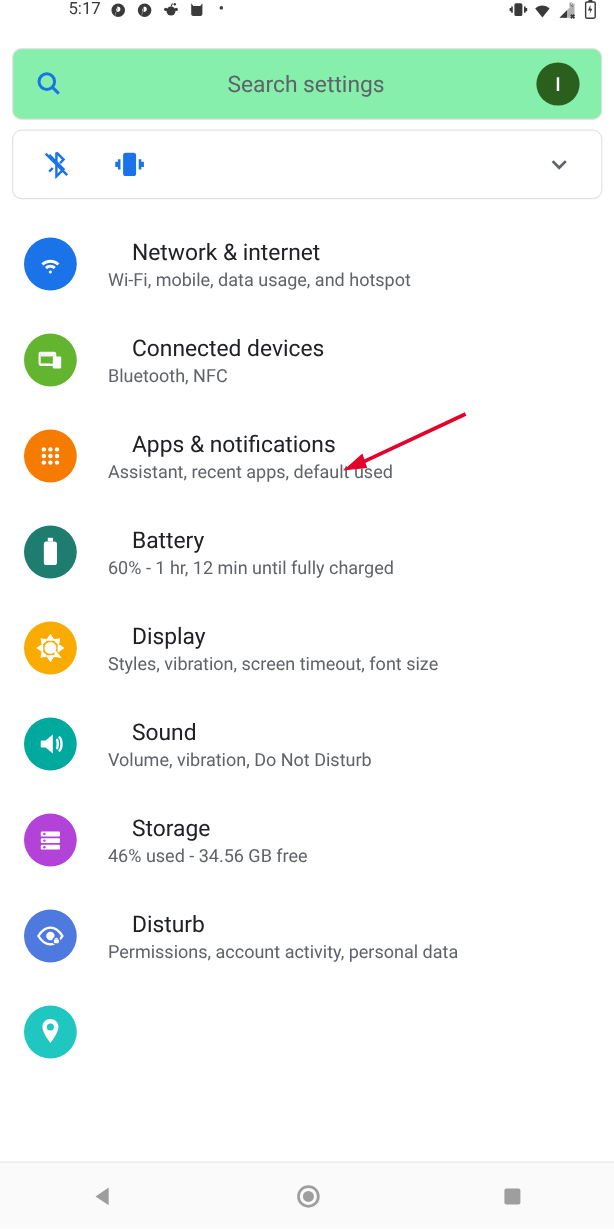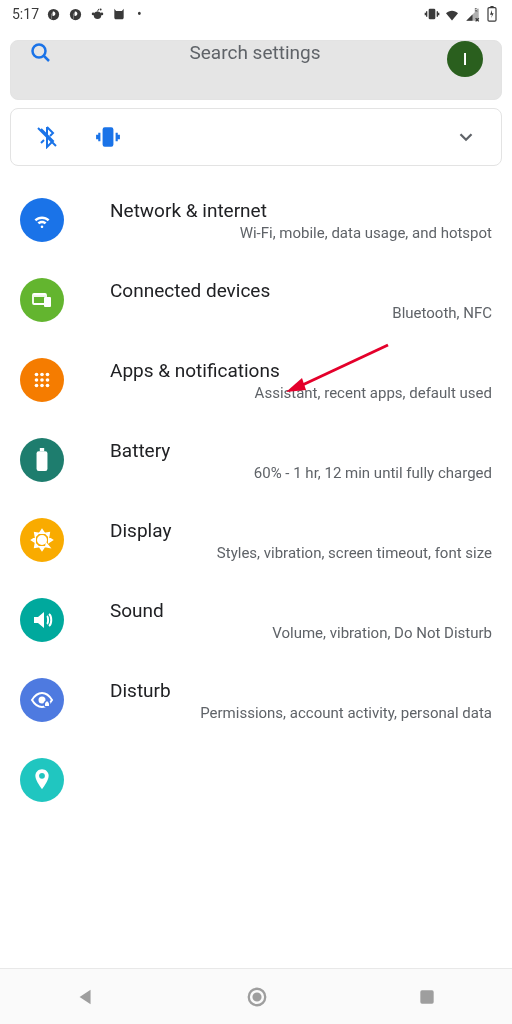--- a/index.html
+++ b/index.html
@@ -7,37 +7,39 @@
       width: 512px;
       height: 1024px;
       font-family: Roboto, -apple-system, sans-serif;
       background: #fff;
       overflow: hidden;
       position: relative;
     }
     .status-bar {
       height: 28px;
       display: flex;
-      align-items: center;
+      align-items: flex-start;
       padding: 0 12px;
       font-size: 14px;
       color: #3a3a3a;
       justify-content: space-between;
+      margin-left: 45px;
     }
     .status-left { display: flex; align-items: center; gap: 6px; }
     .status-right { display: flex; align-items: center; gap: 4px; }
     .status-icon { color: #3a3a3a; width: 16px; height: 16px; display: inline-flex; align-items: center; justify-content: center; }
     .search-card {
       margin: 12px 10px 8px;
       border: 1px solid #e3e3e3;
       border-radius: 8px;
       height: 60px;
       display: flex;
+      align-items: center;
       padding: 0 18px;
-      background: #e5e5e5;
+      background: #86efac;
     }
     .search-icon-wrap { color: #1a73e8; }
     .search-text {
       flex: 1;
       text-align: center;
       color: #5f6368;
       font-size: 19px;
       margin-right: -10px;
     }
     .avatar {
@@ -86,21 +88,20 @@
     .row-title {
       font-size: 19px;
       color: #202124;
       font-weight: 400;
       margin-bottom: 2px;
       margin-left: 20px;
     }
     .row-sub {
       font-size: 15px;
       color: #5f6368;
-      text-align: right;
     }
     .navbar {
       position: absolute;
       left: 0; right: 0; bottom: 0;
       height: 56px;
       background: #fafafa;
       border-top: 1px solid #e8e8e8;
       display: flex;
       align-items: center;
       justify-content: space-around;
@@ -303,20 +304,36 @@
           <path d="M4 9v6h4l6 5V4l-6 5z"></path>
           <path d="M17 8c1.5 1 1.5 7 0 8M19 6c3 2 3 10 0 12" fill="none" stroke="#fff" stroke-width="2"></path>
         </svg>
     </div>
     <div class="row-text">
       <div class="row-title">Sound</div>
       <div class="row-sub">Volume, vibration, Do Not Disturb</div>
     </div>
   </div>
 
+  <div class="row">
+    <div class="row-icon" style="background:#b342d8">
+      <svg width="24" height="24" viewBox="0 0 24 24" fill="#fff">
+          <rect x="4" y="5" width="16" height="4" rx="1"></rect>
+          <rect x="4" y="10.5" width="16" height="4" rx="1"></rect>
+          <rect x="4" y="16" width="16" height="4" rx="1"></rect>
+          <circle cx="7" cy="7" r="1" fill="#b342d8"></circle>
+          <circle cx="7" cy="12.5" r="1" fill="#b342d8"></circle>
+          <circle cx="7" cy="18" r="1" fill="#b342d8"></circle>
+        </svg>
+    </div>
+    <div class="row-text">
+      <div class="row-title">Storage</div>
+      <div class="row-sub">46% used - 34.56 GB free</div>
+    </div>
+  </div>
 
   <div class="row">
     <div class="row-icon" style="background:#4e7ae0">
       <svg width="24" height="24" viewBox="0 0 24 24" fill="#fff">
           <path d="M2 12c3-5 7-7 10-7s7 2 10 7c-3 5-7 7-10 7s-7-2-10-7z" fill="none" stroke="#fff" stroke-width="2"></path>
           <circle cx="12" cy="12" r="3.5"></circle>
           <circle cx="17" cy="16" r="3.5" fill="#4e7ae0"></circle>
           <path d="M17 14.5v-1h.1c.8 0 1.4.6 1.4 1.4v.1h-3v-.1c0-.8.6-1.4 1.4-1.4" fill="#fff"></path>
           <rect x="15" y="15" width="4" height="3" rx=".6" fill="#fff"></rect>
         </svg>

